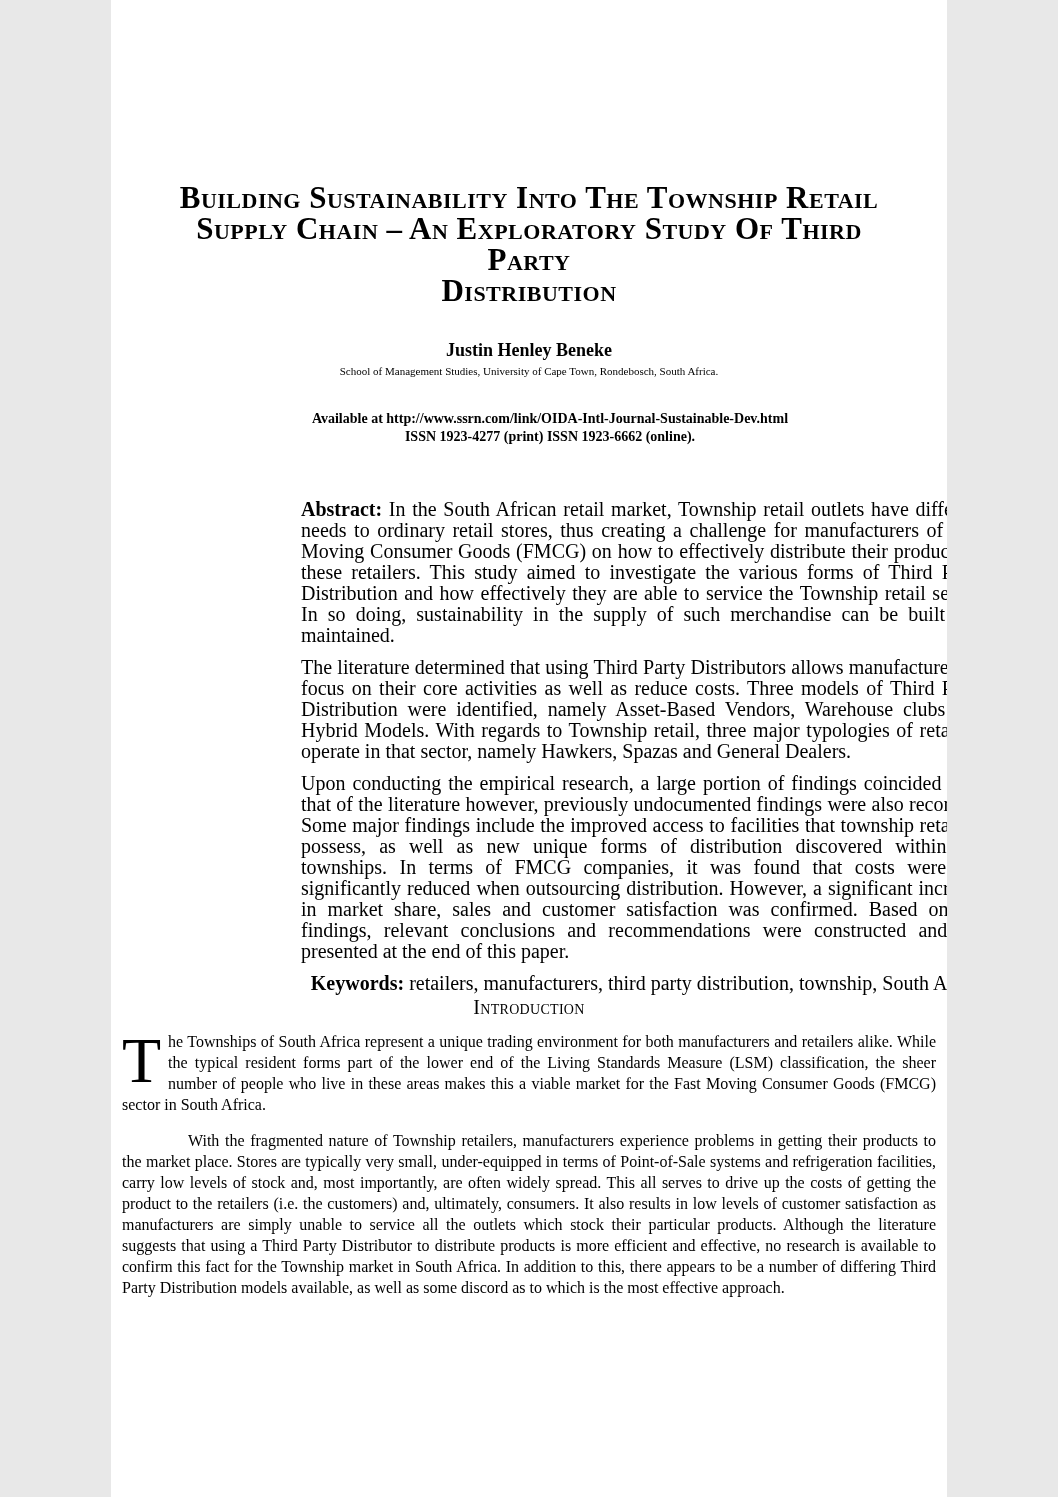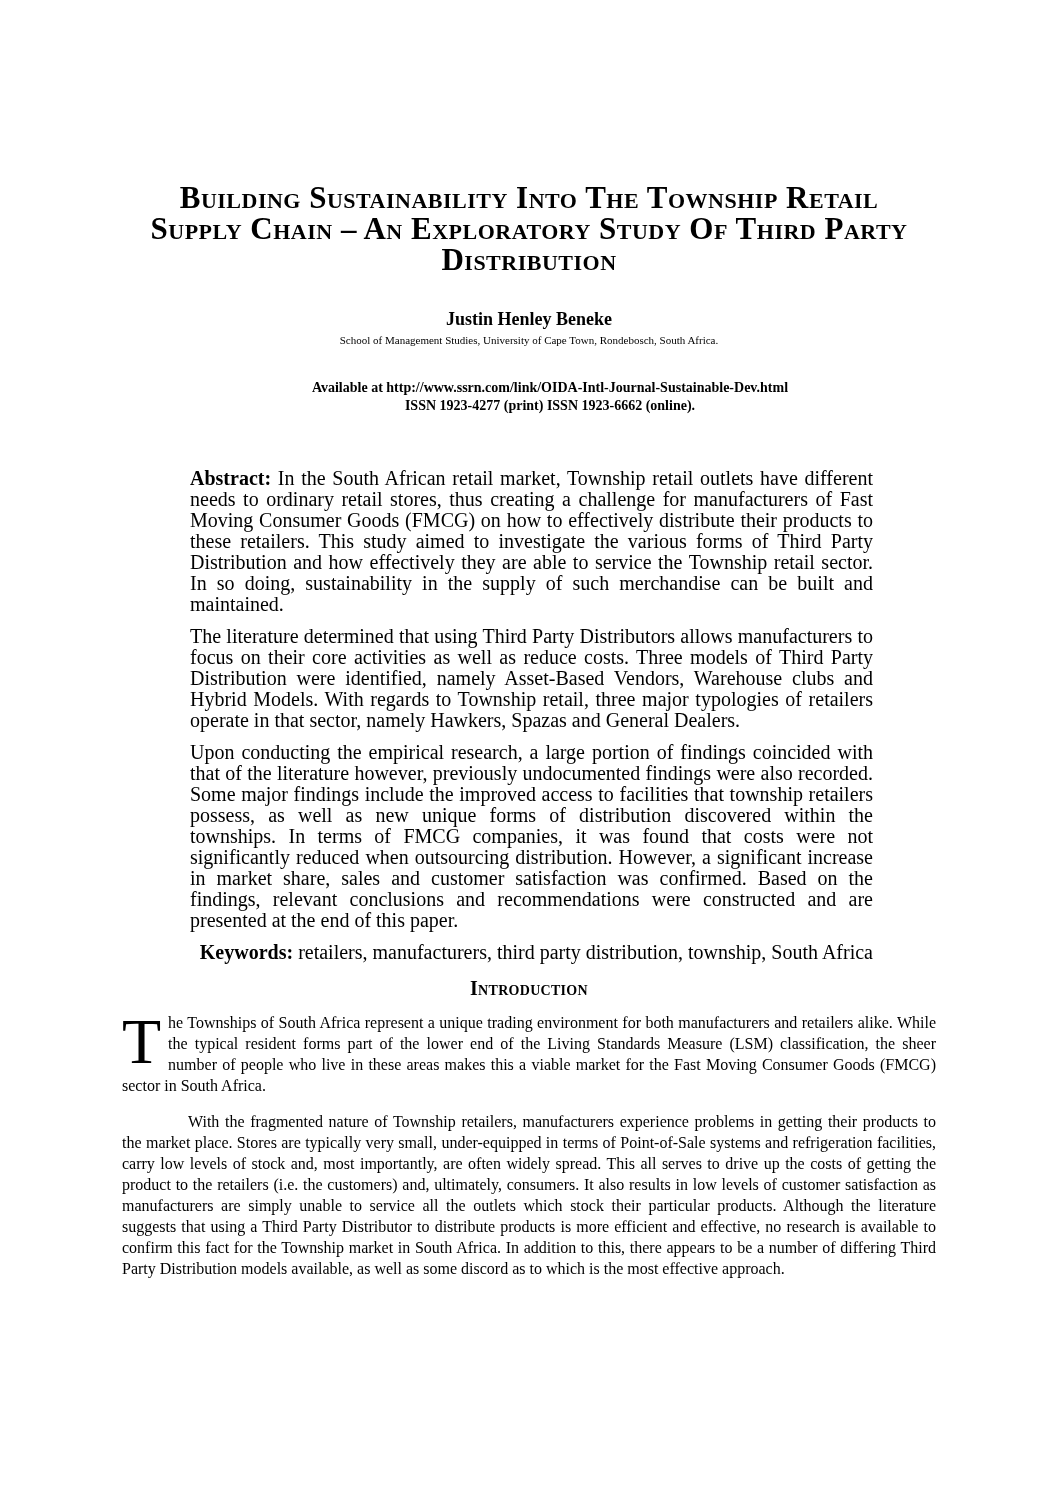--- a/index.html
+++ b/index.html
@@ -2,21 +2,21 @@
 <html><head>
 <meta charset="utf-8">
 <style>
   html, body {
     margin: 0;
     padding: 0;
     background: #e8e8e8;
   }
   .page {
     position: relative;
-    width: 1058px;
+    width: 836px;
     height: 1497px;
     margin: 0 auto;
     background: #ffffff;
     color: #000000;
     font-family: "Liberation Serif", "DejaVu Serif", serif;
     overflow: hidden;
     box-sizing: border-box;
     padding-top: 182px;
   }
   .title-block {
@@ -58,23 +58,23 @@
   }
   .abstract p {
     margin: 0 0 11px 0;
     text-align: justify;
   }
   .abstract p.keywords {
     text-align: right;
     margin-bottom: 0;
   }
   .section-heading {
-    margin: 14px 0 0 0;
+    margin: 2px 0 0 0;
     text-align: center;
-    font-weight: bold;
+    font-weight: normal;
     font-variant: small-caps;
     font-size: 20px;
     line-height: 22px;
     letter-spacing: 0.3px;
   }
   .body-text {
     margin: 13px auto 0 auto;
     width: 814px;
     font-size: 16px;
     line-height: 21px;

